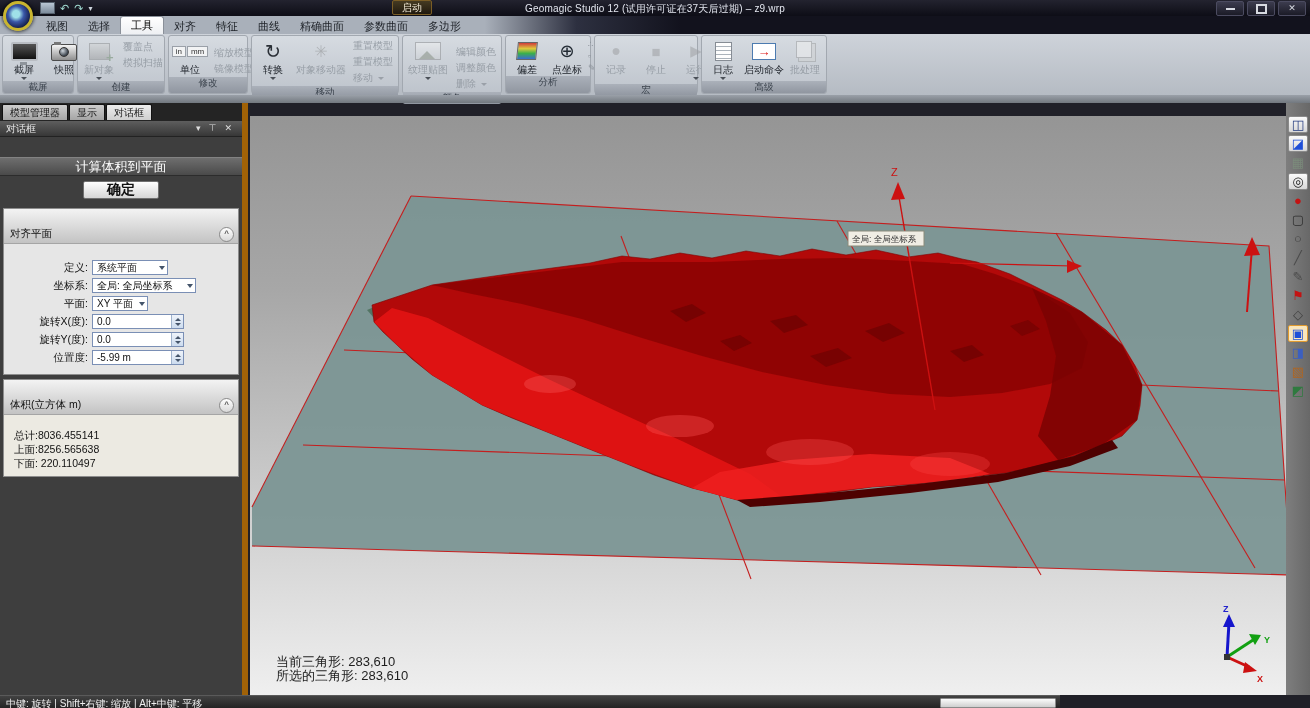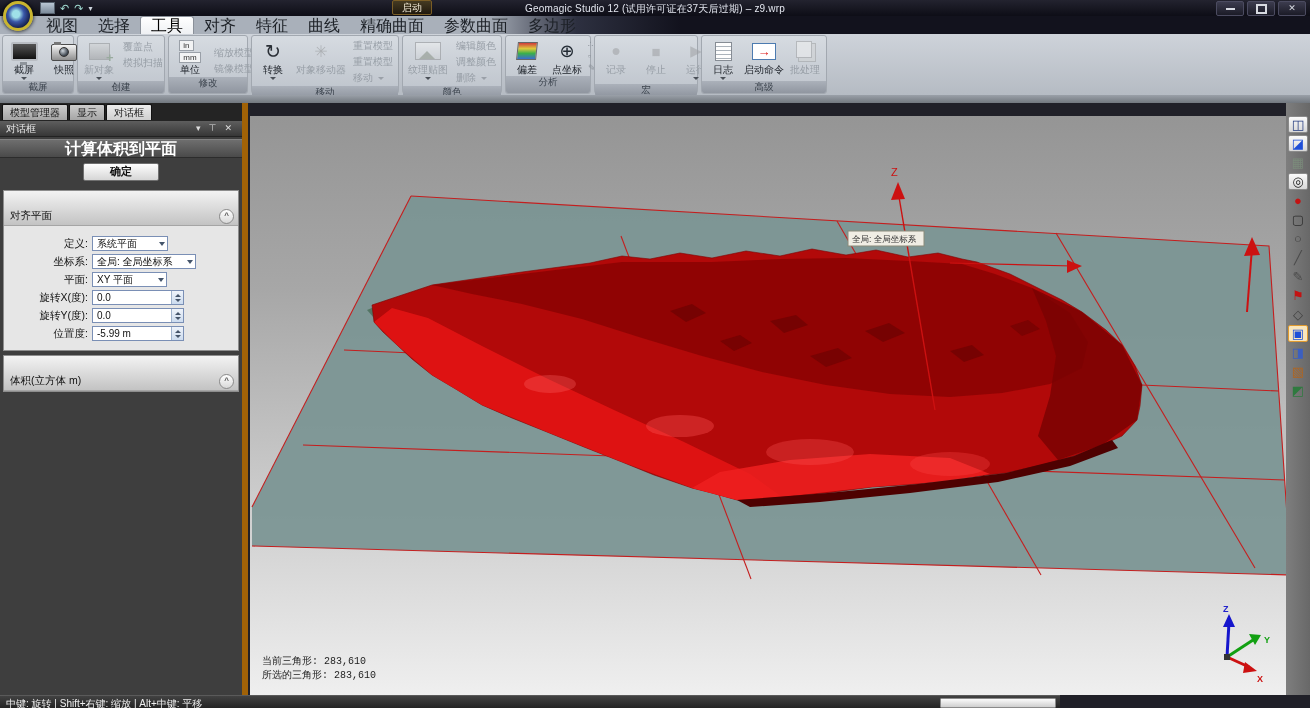--- a/index.html
+++ b/index.html
@@ -31,21 +31,21 @@
   .qat .qcaret{color:#cfd6de;font-size:8px;}
   .qcaret::before{content:"▾";}
   .launch{position:absolute;left:392px;top:0;height:13px;line-height:13px;padding:0 9px;
     font-size:10px;color:#f2ead6;background:linear-gradient(#453a22,#211a0e);
     border:1px solid #7a5d25;border-radius:2px;z-index:35;}
 
   
   .tabrow{position:absolute;left:0;top:16px;width:1310px;height:18px;
     background:linear-gradient(90deg,#a9b0ba 0%,#a9b0ba 37%,#2d3040 44%,#12121d 52%,#12121d 100%);
     display:flex;align-items:flex-end;padding-left:36px;box-sizing:border-box;z-index:20;}
-  .rtab{font-size:16px;color:#1d2127;padding:0 10px;height:16px;line-height:16px;white-space:nowrap;}
+  .rtab{font-size:11px;color:#1d2127;padding:0 10px;height:16px;line-height:16px;white-space:nowrap;}
   .rtab.active{background:linear-gradient(#ffffff,#eef0f3);border:1px solid #8a9099;border-bottom:none;
     border-radius:3px 3px 0 0;height:17px;line-height:17px;color:#000;}
 
   
   .ribbon{position:absolute;left:0;top:34px;width:1310px;height:61px;
     background:linear-gradient(#ced3da,#b5bbc3);display:flex;gap:3px;padding:1px 2px;box-sizing:border-box;}
   .ribbon-edge{position:absolute;left:0;top:95px;width:1310px;height:8px;
     background:linear-gradient(#9aa0a8,#72787f);}
   .group{display:flex;flex-direction:column;background:linear-gradient(#d6dbe1,#bec4cc);
     border:1px solid #a2a8b0;border-radius:3px;box-sizing:border-box;flex:none;}
@@ -69,21 +69,21 @@
   .ic-monitor{width:23px;height:15px;background:linear-gradient(#555,#111);
     border:2px solid #b9bdc3;border-radius:2px;position:relative;}
   .ic-monitor::after{content:"";position:absolute;left:7px;bottom:-6px;width:7px;height:3px;background:#8e949b;}
   .ic-camera{width:24px;height:15px;background:linear-gradient(#f4f4f4,#8f8f8f);
     border:1px solid #4c4c4c;border-radius:2px;position:relative;margin-top:3px;}
   .ic-camera::before{content:"";position:absolute;left:7px;top:2px;width:8px;height:8px;border-radius:50%;
     background:radial-gradient(circle at 35% 35%, #cfd6dd, #3c444d 70%);border:1px solid #333;}
   .ic-camera::after{content:"";position:absolute;left:2px;top:-3px;width:7px;height:3px;background:#777;}
   .ic-cube{width:19px;height:15px;background:linear-gradient(#cfd3d8,#9aa0a6);border:1px solid #8a9098;position:relative;}
   .ic-cube::after{content:"+";position:absolute;right:-5px;bottom:-6px;color:#3f9e3f;font-weight:bold;font-size:13px;}
-  .ic-units{display:flex;flex-direction:column;align-items:flex-start;gap:1px;}
+  .ic-units{display:flex;flex-direction:row;align-items:flex-end;gap:1px;}
   .ic-units i{font-style:normal;font-size:8px;line-height:9px;padding:0 3px;background:#f2f3f4;
     border:1px solid #9aa0a8;color:#333;}
   .gi{font-style:normal;}
   .gi-rotate::before{content:"↻";font-size:19px;color:#2a2f36;}
   .gi-mover::before{content:"✳";font-size:16px;color:#8d939b;}
   .gi-target::before{content:"⊕";font-size:18px;color:#222a33;}
   .gi-rec::before{content:"●";font-size:16px;color:#9aa1a9;}
   .gi-stop::before{content:"■";font-size:15px;color:#9aa1a9;}
   .gi-run::before{content:"▶";font-size:15px;color:#9aa1a9;}
   .ic-pic{width:24px;height:16px;background:linear-gradient(#eef2f7,#c6d3de);border:1px solid #8b929b;
@@ -115,34 +115,34 @@
   .lp-tab{font-size:10px;color:#151515;padding:0 7px;height:15px;line-height:15px;
     background:linear-gradient(#cdcdcd,#a5a5a5);border:1px solid #121212;border-bottom:none;border-radius:2px 2px 0 0;}
   .lp-tab.active{background:linear-gradient(#ececec,#cfcfcf);}
   .lp-header{height:15px;background:linear-gradient(#5e5e5e,#373737);color:#e9e9e9;font-size:10px;
     line-height:15px;padding:0 6px;display:flex;border-bottom:1px solid #222;}
   .lp-header .sp{flex:1;}
   .ph-ic{font-style:normal;color:#ddd;font-size:9px;padding:0 4px;line-height:15px;}
   .ph-caret::before{content:"▾";}
   .ph-pin::before{content:"⊤";}
   .ph-close::before{content:"✕";}
-  .lp-banner{height:17px;margin-top:2px;background:linear-gradient(#6e6e6e,#4a4a4a);
-    color:#fff;font-size:16px;font-weight:bold;text-align:center;line-height:17px;
+  .lp-banner{height:17px;margin-top:20px;background:linear-gradient(#6e6e6e,#4a4a4a);
+    color:#fff;font-size:13px;font-weight:normal;text-align:center;line-height:17px;
     border-top:1px solid #828282;border-bottom:1px solid #2c2c2c;}
   .lp-okrow{height:28px;display:flex;align-items:center;justify-content:center;}
   .okbtn{width:74px;height:16px;background:linear-gradient(#fefefe,#d6d6d6);border:1px solid #6f6f6f;
-    border-radius:2px;font-size:11px;font-weight:bold;color:#111;text-align:center;line-height:15px;}
+    border-radius:2px;font-size:14px;font-weight:bold;color:#111;text-align:center;line-height:15px;}
   .section{margin:4px 3px 0 3px;border:1px solid #8d8d8d;background:#e6e6e6;}
   .sec-head{height:18px;background:linear-gradient(#f3f3f3,#c3c3c3);display:flex;align-items:center;
     padding:16px 4px 0 6px;font-size:10.5px;color:#111;border-bottom:1px solid #a5a5a5;}
   .sec-head .sp{flex:1;}
   .chev{width:13px;height:13px;border-radius:50%;border:1px solid #8a8a8a;
     background:linear-gradient(#ffffff,#d8d8d8);color:#555;font-size:8px;line-height:12px;text-align:center;}
   .chev::before{content:"^";font-weight:bold;}
-  .sec-body{padding:7px 4px 6px 4px;}
+  .sec-body{padding:13px 4px 6px 4px;}
   .frow{display:flex;align-items:center;margin:3px 0;}
   .flabel{width:80px;text-align:right;padding-right:4px;font-size:10.5px;color:#111;flex:none;}
   .select{height:15px;background:#fff;border:1px solid #7a8fb5;display:flex;align-items:center;
     padding:0 2px 0 4px;box-sizing:border-box;}
   .selval{flex:1;font-size:10px;color:#111;white-space:nowrap;overflow:hidden;}
   .selcaret{width:0;height:0;border-left:3px solid transparent;border-right:3px solid transparent;
     border-top:4px solid #44546a;margin-left:4px;}
   .spin{width:92px;height:15px;background:#fff;border:1px solid #7a8fb5;display:flex;align-items:stretch;box-sizing:border-box;}
   .spinval{flex:1;font-size:10px;color:#111;padding:1px 0 0 4px;}
   .spinbtns{width:11px;border-left:1px solid #9fb2cc;background:linear-gradient(#eef3fa,#cddcef);
@@ -155,21 +155,21 @@
   .vbody{background:#eceae2;}
 
   
   .vp-tabs{position:absolute;left:250px;top:103px;width:1036px;height:13px;background:#9aa0a5;
     display:flex;align-items:flex-end;padding-left:4px;box-sizing:border-box;}
   .vtab{font-size:9.5px;color:#222;padding:0 9px;height:12px;line-height:12px;
     background:linear-gradient(#c3c3c3,#a8a8a8);border:1px solid #6f6f6f;border-bottom:none;border-radius:3px 3px 0 0;margin-right:2px;}
   .vtab.active{background:linear-gradient(#f6f6f6,#e3e3e3);}
   .viewport{position:absolute;left:250px;top:116px;width:1036px;height:579px;
     background:linear-gradient(180deg,#959595 0%,#a7a7a7 30%,#c8c8c8 62%,#efefef 100%);overflow:hidden;}
-  .vp-status{position:absolute;left:12px;font-size:10px;color:#1d1d1d;line-height:12px;white-space:nowrap;font-family:Liberation Mono, monospace;}
+  .vp-status{position:absolute;left:26px;font-size:13px;color:#1d1d1d;line-height:12px;white-space:nowrap;}
   .vs1{top:540px;} .vs2{top:554px;}
 
   
   .right-toolbar{position:absolute;left:1286px;top:103px;width:24px;height:592px;
     background:linear-gradient(90deg,#7e7e7e,#686868);display:flex;flex-direction:column;
     align-items:center;padding-top:13px;box-sizing:border-box;}
   .rt-btn{width:20px;height:17px;margin-bottom:2px;display:flex;align-items:center;justify-content:center;
     border-radius:2px;flex:none;font-size:13px;line-height:13px;}
   .raised{background:linear-gradient(#fafafa,#d8d8d8);border:1px solid #8a8a8a;box-sizing:border-box;}
   .rt-hl{background:#f9e6bd;border:1px solid #e09a2f;box-sizing:border-box;}
@@ -316,21 +316,21 @@
 
     <div class="group" style="width:100px">
       <div class="gcontent">
         <div class="bigbtn disabled">
           <span class="iconwrap">
               <span class="ic-pic"></span>
             </span>
           <span class="lab">纹理贴图</span>
           <span class="caret"></span>
         </div>
-        <div class="smallcol" style="padding-top:2px">
+        <div class="smallcol" style="padding-top:8px">
           <span class="smallbtn disabled">编辑颜色</span>
           <span class="smallbtn disabled">调整颜色</span>
           <span class="smallbtn disabled">
               <span>删除</span>
               <span class="scaret"></span>
             </span>
         </div>
       </div>
       <div class="glabel">颜色</div>
     </div>
@@ -450,21 +450,21 @@
         </div>
         <div class="frow">
           <span class="flabel">坐标系:</span>
           <span class="select" style="width:104px">
             <span class="selval">全局: 全局坐标系</span>
             <span class="selcaret"></span>
           </span>
         </div>
         <div class="frow">
           <span class="flabel">平面:</span>
-          <span class="select" style="width:75px">
+          <span class="select" style="width:56px">
             <span class="selval">XY 平面</span>
             <span class="selcaret"></span>
           </span>
         </div>
         <div class="frow">
           <span class="flabel">旋转X(度):</span>
           <span class="spin">
             <span class="spinval">0.0</span>
             <span class="spinbtns">
                 <i class="up"></i>
@@ -493,20 +493,25 @@
           </span>
         </div>
       </div>
     </div>
 
     <div class="section">
       <div class="sec-head">
         <span>体积(立方体 m)</span>
         <span class="sp"></span>
         <span class="chev"></span>
+      </div>
+      <div class="sec-body vbody">
+        <div class="vol-line">总计:8036.455141</div>
+        <div class="vol-line">上面:8256.565638</div>
+        <div class="vol-line">下面: 220.110497</div>
       </div>
     </div>
   </div>
 
 
   <div class="viewport">
     <svg width="1036" height="579" viewBox="0 0 1036 579">
 
       <polygon points="161,80 1019,130 1041,459 2,430 2,391" fill="#7b9594" opacity="0.94"></polygon>
 

